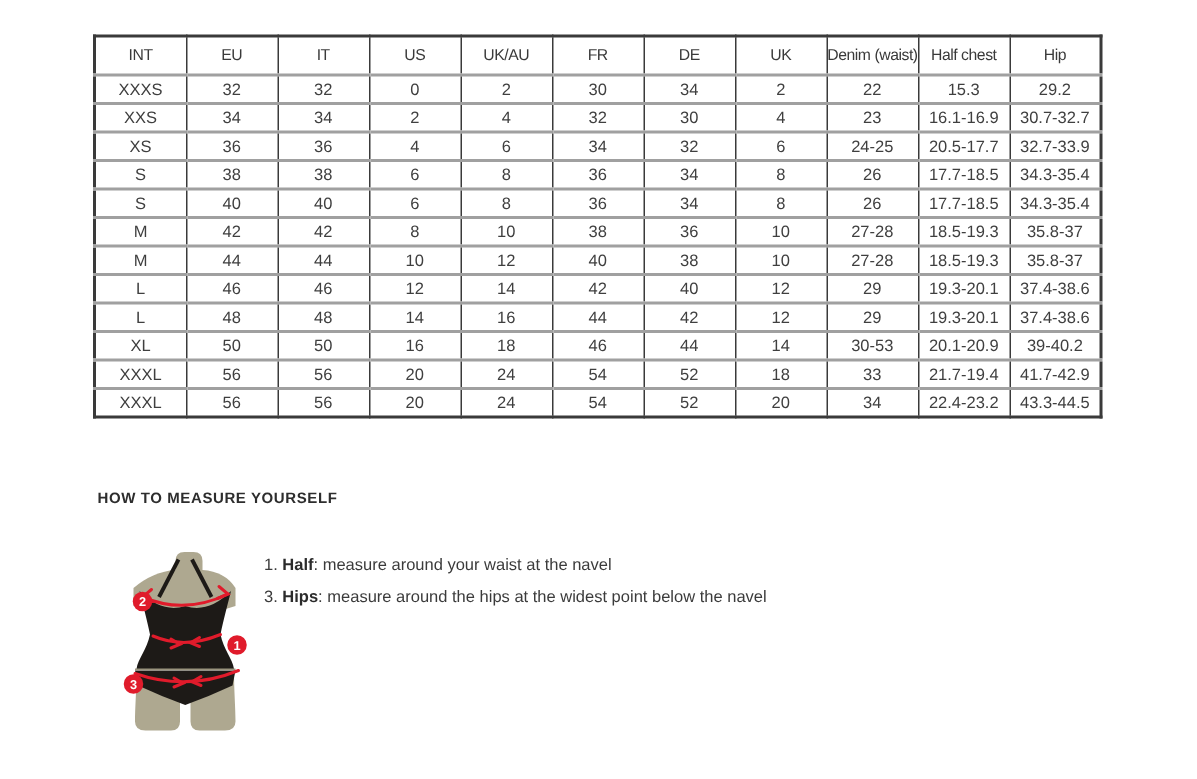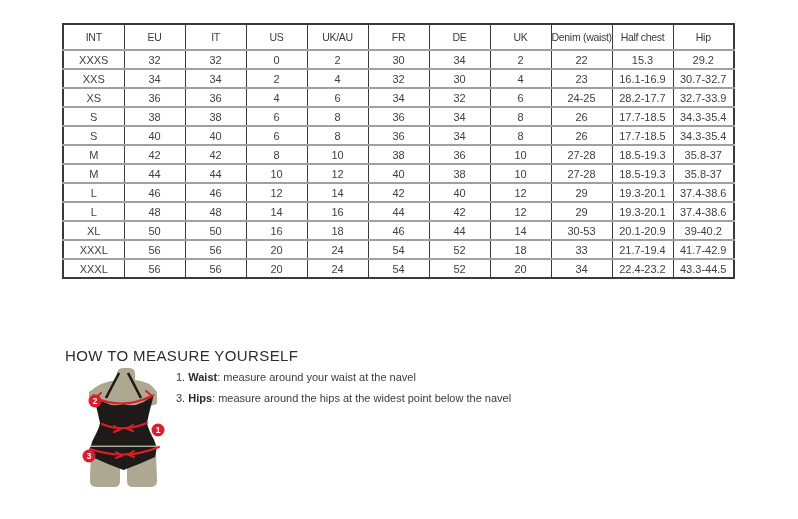--- a/index.html
+++ b/index.html
@@ -40,22 +40,22 @@
     color:#3a3a3a;
   }
   table.size-chart td {
     height:19px;
     font-size:11px;
   }
   table.size-chart tr:last-child td { border-bottom:none; }
 
   
   .measure-title {
-    position:absolute; left:65px; top:347px;
-    font-size:15px; font-weight:400;
+    position:absolute; left:65px; top:327px;
+    font-size:10px; font-weight:700;
     letter-spacing:0.4px;
     color:#2d2d2d;
   }
   .figure-wrap {
     position:absolute; left:62px; top:360px;
     width:132px; height:132px;
   }
   .steps {
     position:absolute; left:176px; top:371px;
     list-style:none;
@@ -120,21 +120,21 @@
         <tr>
           <td>XS</td>
           <td>36</td>
           <td>36</td>
           <td>4</td>
           <td>6</td>
           <td>34</td>
           <td>32</td>
           <td>6</td>
           <td>24-25</td>
-          <td>28.2-17.7</td>
+          <td>20.5-17.7</td>
           <td>32.7-33.9</td>
         </tr>
         <tr>
           <td>S</td>
           <td>38</td>
           <td>38</td>
           <td>6</td>
           <td>8</td>
           <td>36</td>
           <td>34</td>
@@ -288,17 +288,17 @@
         <text x="33" y="44">2</text>
         <circle cx="96" cy="70" r="6.5" fill="#e01b2b"></circle>
         <text x="96" y="73">1</text>
         <circle cx="27" cy="96" r="6.5" fill="#e01b2b"></circle>
         <text x="27" y="99">3</text>
       </g>
     </svg>
   </div>
 
   <ol class="steps">
-      <li><span>1. </span><span class="term">Waist</span><span>: measure around your waist at the navel</span></li>
+      <li><span>1. </span><span class="term">Half</span><span>: measure around your waist at the navel</span></li>
       <li><span>3. </span><span class="term">Hips</span><span>: measure around the hips at the widest point below the navel</span></li>
     </ol>
 
 </div>
 
 </body></html>

